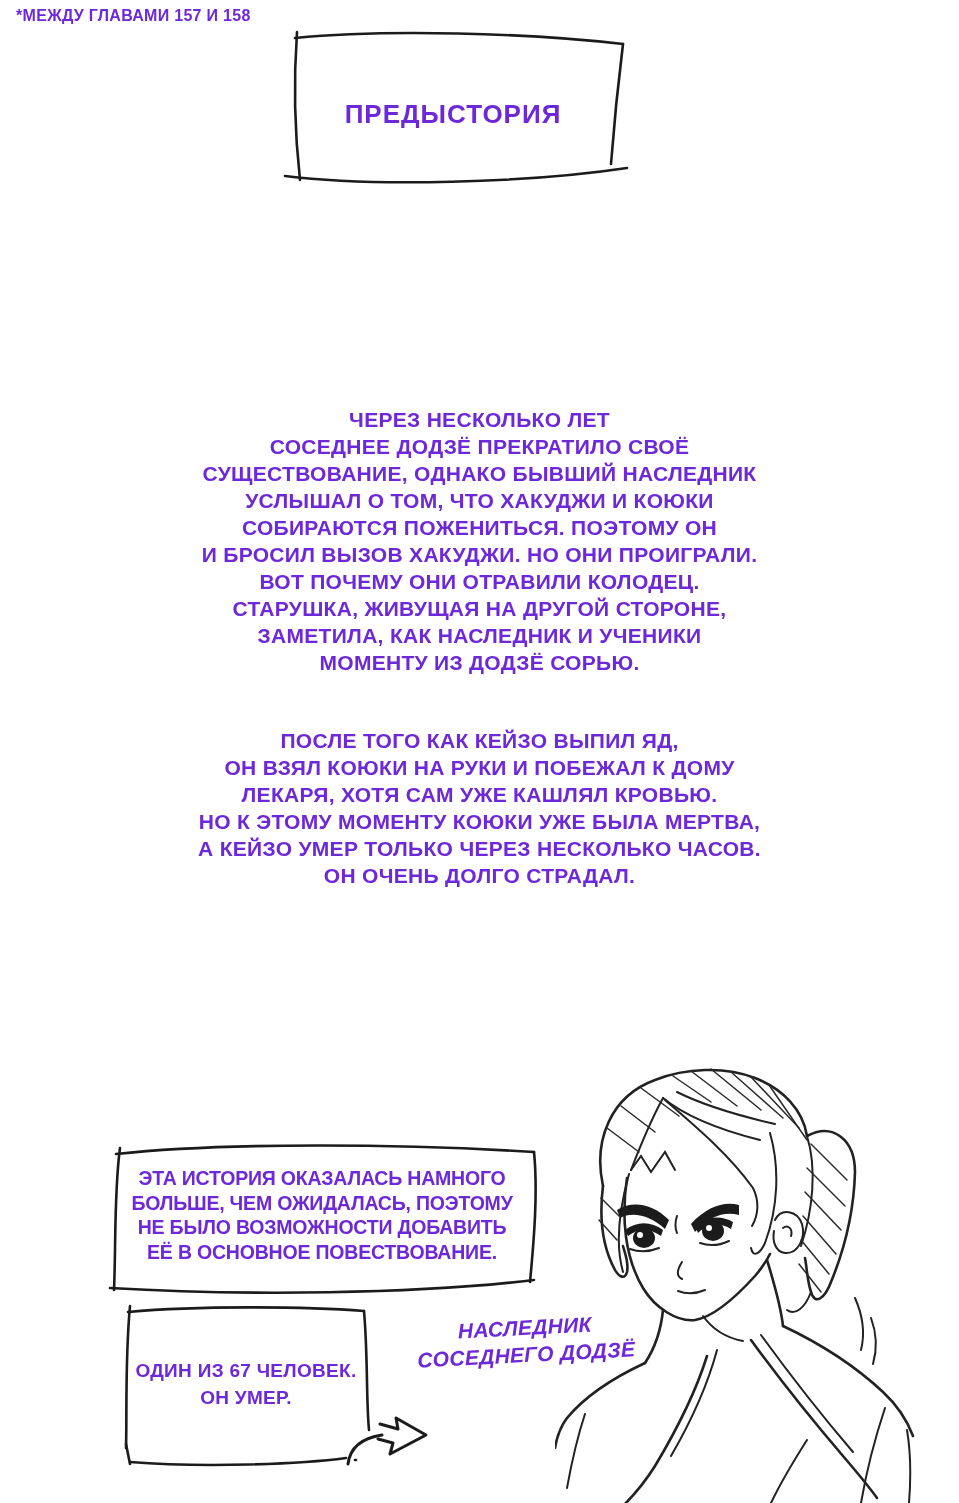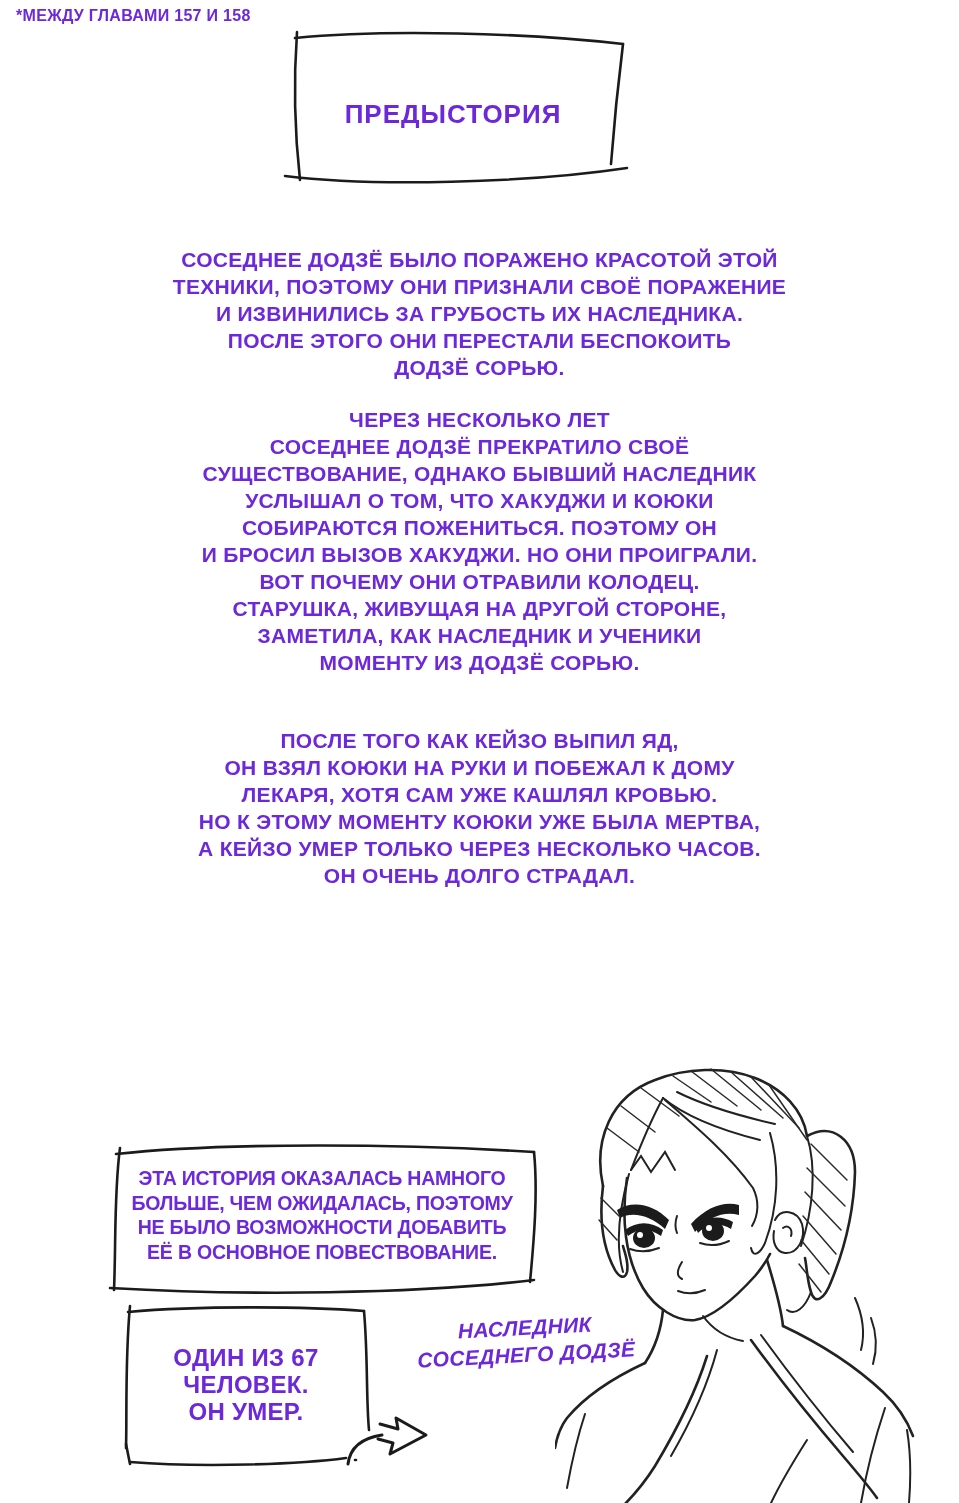--- a/index.html
+++ b/index.html
@@ -40,21 +40,21 @@
     position:absolute;left:0;top:0;width:100%;height:100%;
     display:flex;flex-direction:column;align-items:center;justify-content:center;
     font-family:"Liberation Sans", sans-serif;font-weight:700;
     font-size:19.5px;line-height:24.5px;text-align:center;
     letter-spacing:-0.2px;
   }
   .notebox2{left:112px;top:1298px;width:268px;height:172px;}
   .notebox2 .txt{
     position:absolute;left:0;top:0;width:100%;height:100%;
     display:flex;flex-direction:column;align-items:center;justify-content:center;
-    font-size:24px;line-height:27px;text-align:center;
+    font-size:19px;line-height:27px;text-align:center;
   }
   .border-svg path{fill:none;stroke:#1b1b1b;stroke-width:2.6;stroke-linecap:round;}
   .caption{
     left:408px;top:1314px;width:235px;
     text-align:center;
     font-size:21px;line-height:27px;
     font-style:italic;font-weight:700;
     transform:rotate(-3deg);
     letter-spacing:0.3px;
   }
@@ -76,27 +76,20 @@
   <div class="abs title-box">
     <svg class="border-svg" width="356" height="172" viewBox="0 0 356 172">
       <path d="M20,10 C17,52 17,104 23,158"></path>
       <path d="M18,16 C110,7 250,11 346,22"></path>
       <path d="M346,22 C341,62 337,102 334,142"></path>
       <path d="M8,154 C96,165 250,161 350,146"></path>
     </svg>
     <div class="title-text comic">ПРЕДЫСТОРИЯ</div>
   </div>
 
-  <div class="abs para comic" style="top:246px">
-    <div class="ln">СОСЕДНЕЕ ДОДЗЁ БЫЛО ПОРАЖЕНО КРАСОТОЙ ЭТОЙ</div>
-    <div class="ln">ТЕХНИКИ, ПОЭТОМУ ОНИ ПРИЗНАЛИ СВОЁ ПОРАЖЕНИЕ</div>
-    <div class="ln">И ИЗВИНИЛИСЬ ЗА ГРУБОСТЬ ИХ НАСЛЕДНИКА.</div>
-    <div class="ln">ПОСЛЕ ЭТОГО ОНИ ПЕРЕСТАЛИ БЕСПОКОИТЬ</div>
-    <div class="ln">ДОДЗЁ СОРЬЮ.</div>
-  </div>
 
   <div class="abs para comic" style="top:406px">
     <div class="ln">ЧЕРЕЗ НЕСКОЛЬКО ЛЕТ</div>
     <div class="ln">СОСЕДНЕЕ ДОДЗЁ ПРЕКРАТИЛО СВОЁ</div>
     <div class="ln">СУЩЕСТВОВАНИЕ, ОДНАКО БЫВШИЙ НАСЛЕДНИК</div>
     <div class="ln">УСЛЫШАЛ О ТОМ, ЧТО ХАКУДЖИ И КОЮКИ</div>
     <div class="ln">СОБИРАЮТСЯ ПОЖЕНИТЬСЯ. ПОЭТОМУ ОН</div>
     <div class="ln">И БРОСИЛ ВЫЗОВ ХАКУДЖИ. НО ОНИ ПРОИГРАЛИ.</div>
     <div class="ln">ВОТ ПОЧЕМУ ОНИ ОТРАВИЛИ КОЛОДЕЦ.</div>
     <div class="ln">СТАРУШКА, ЖИВУЩАЯ НА ДРУГОЙ СТОРОНЕ,</div>

